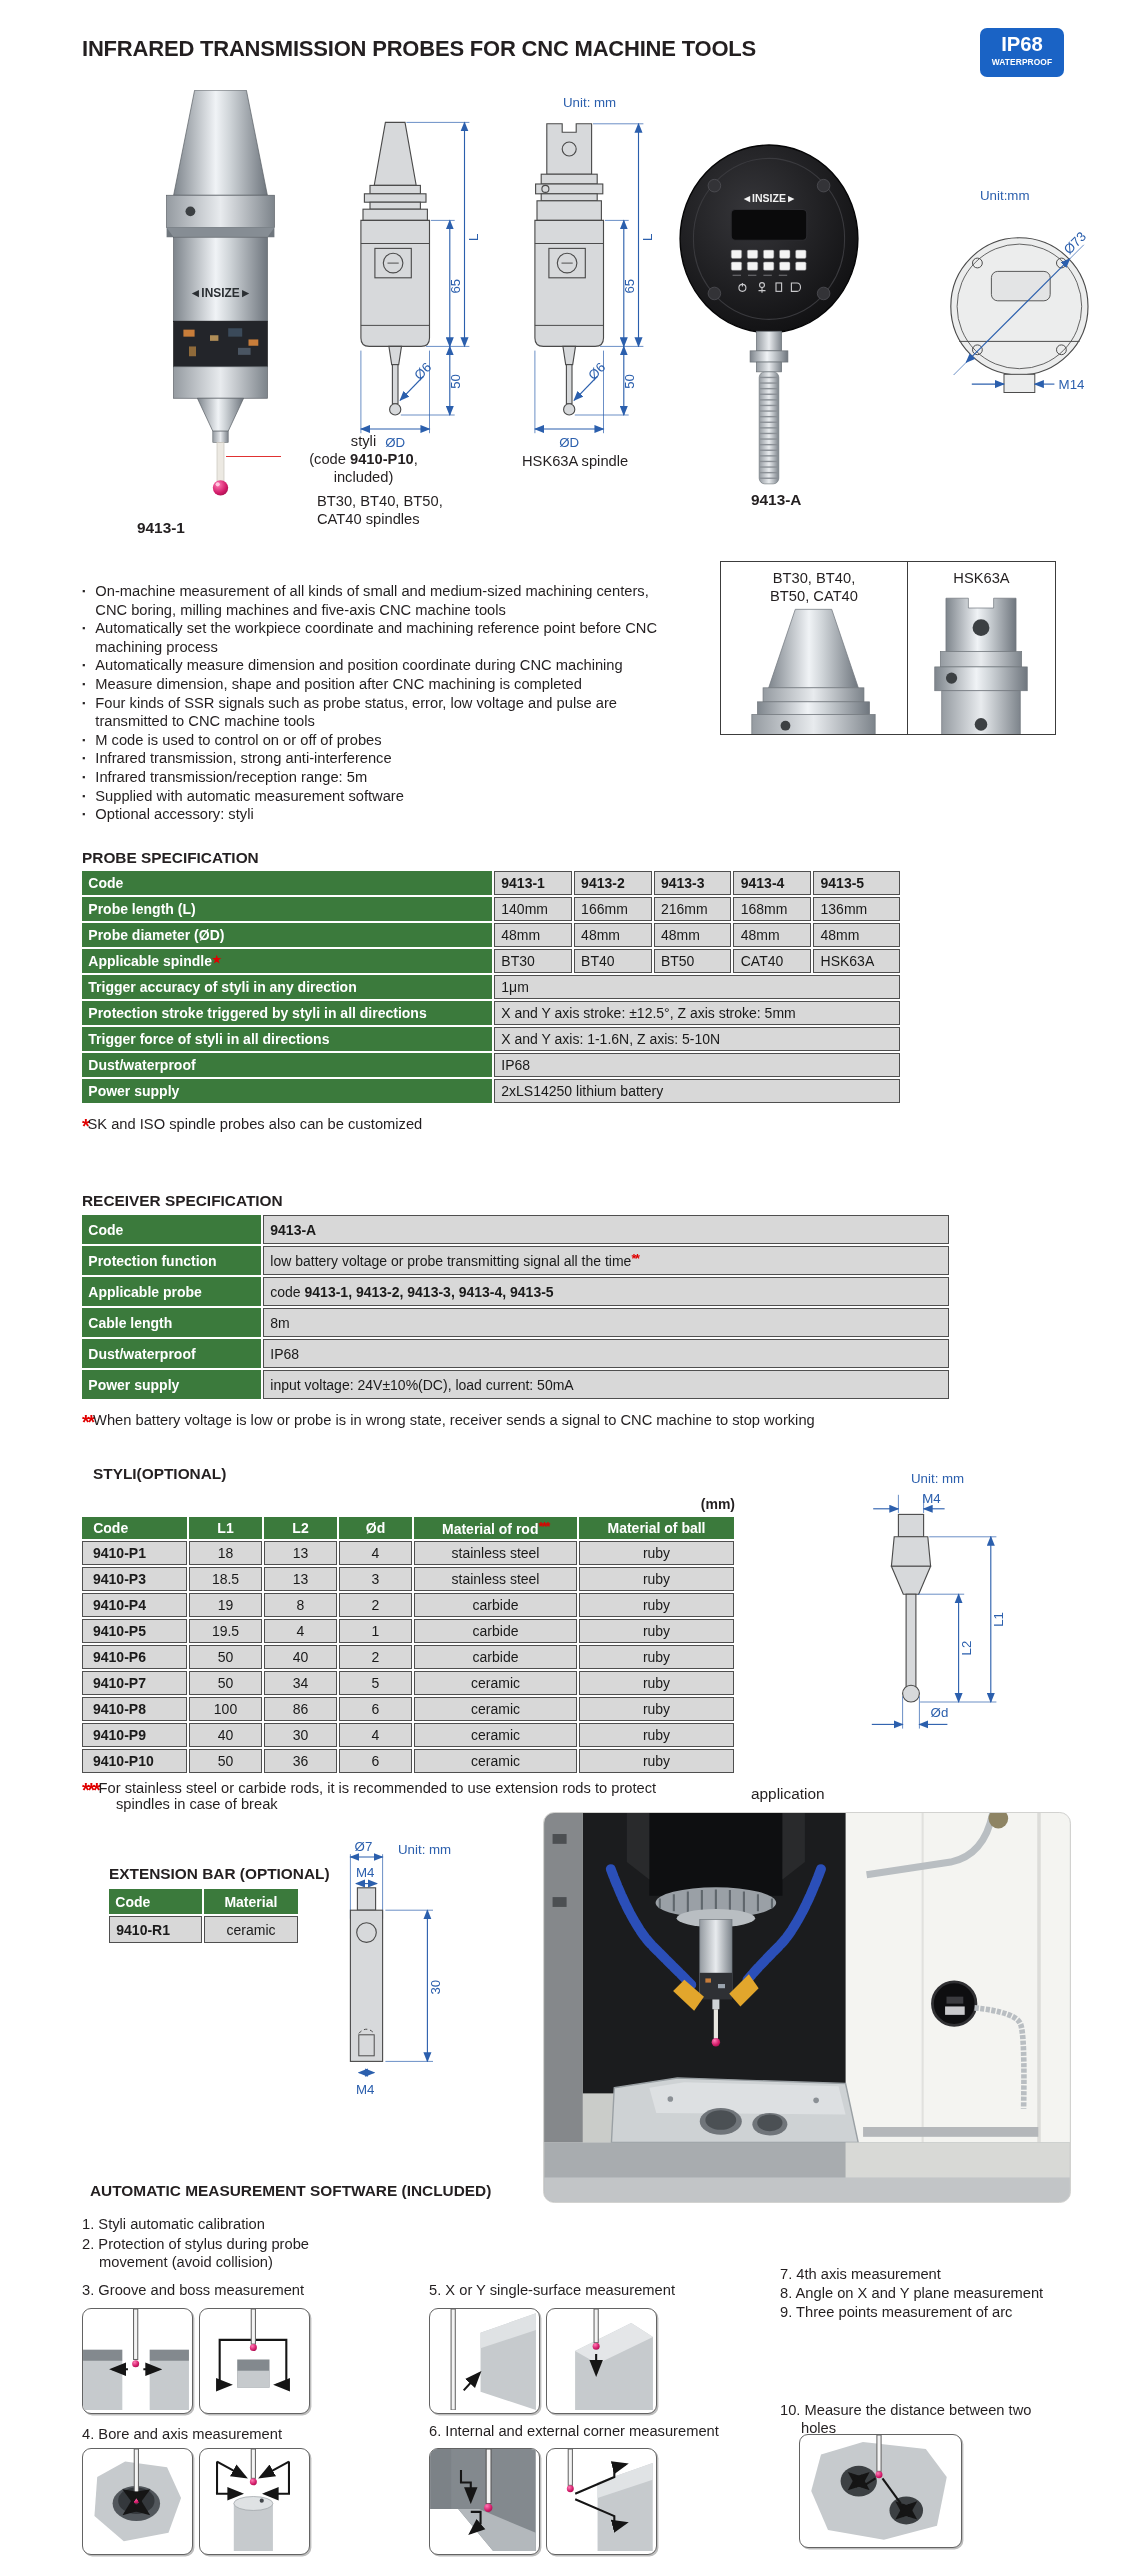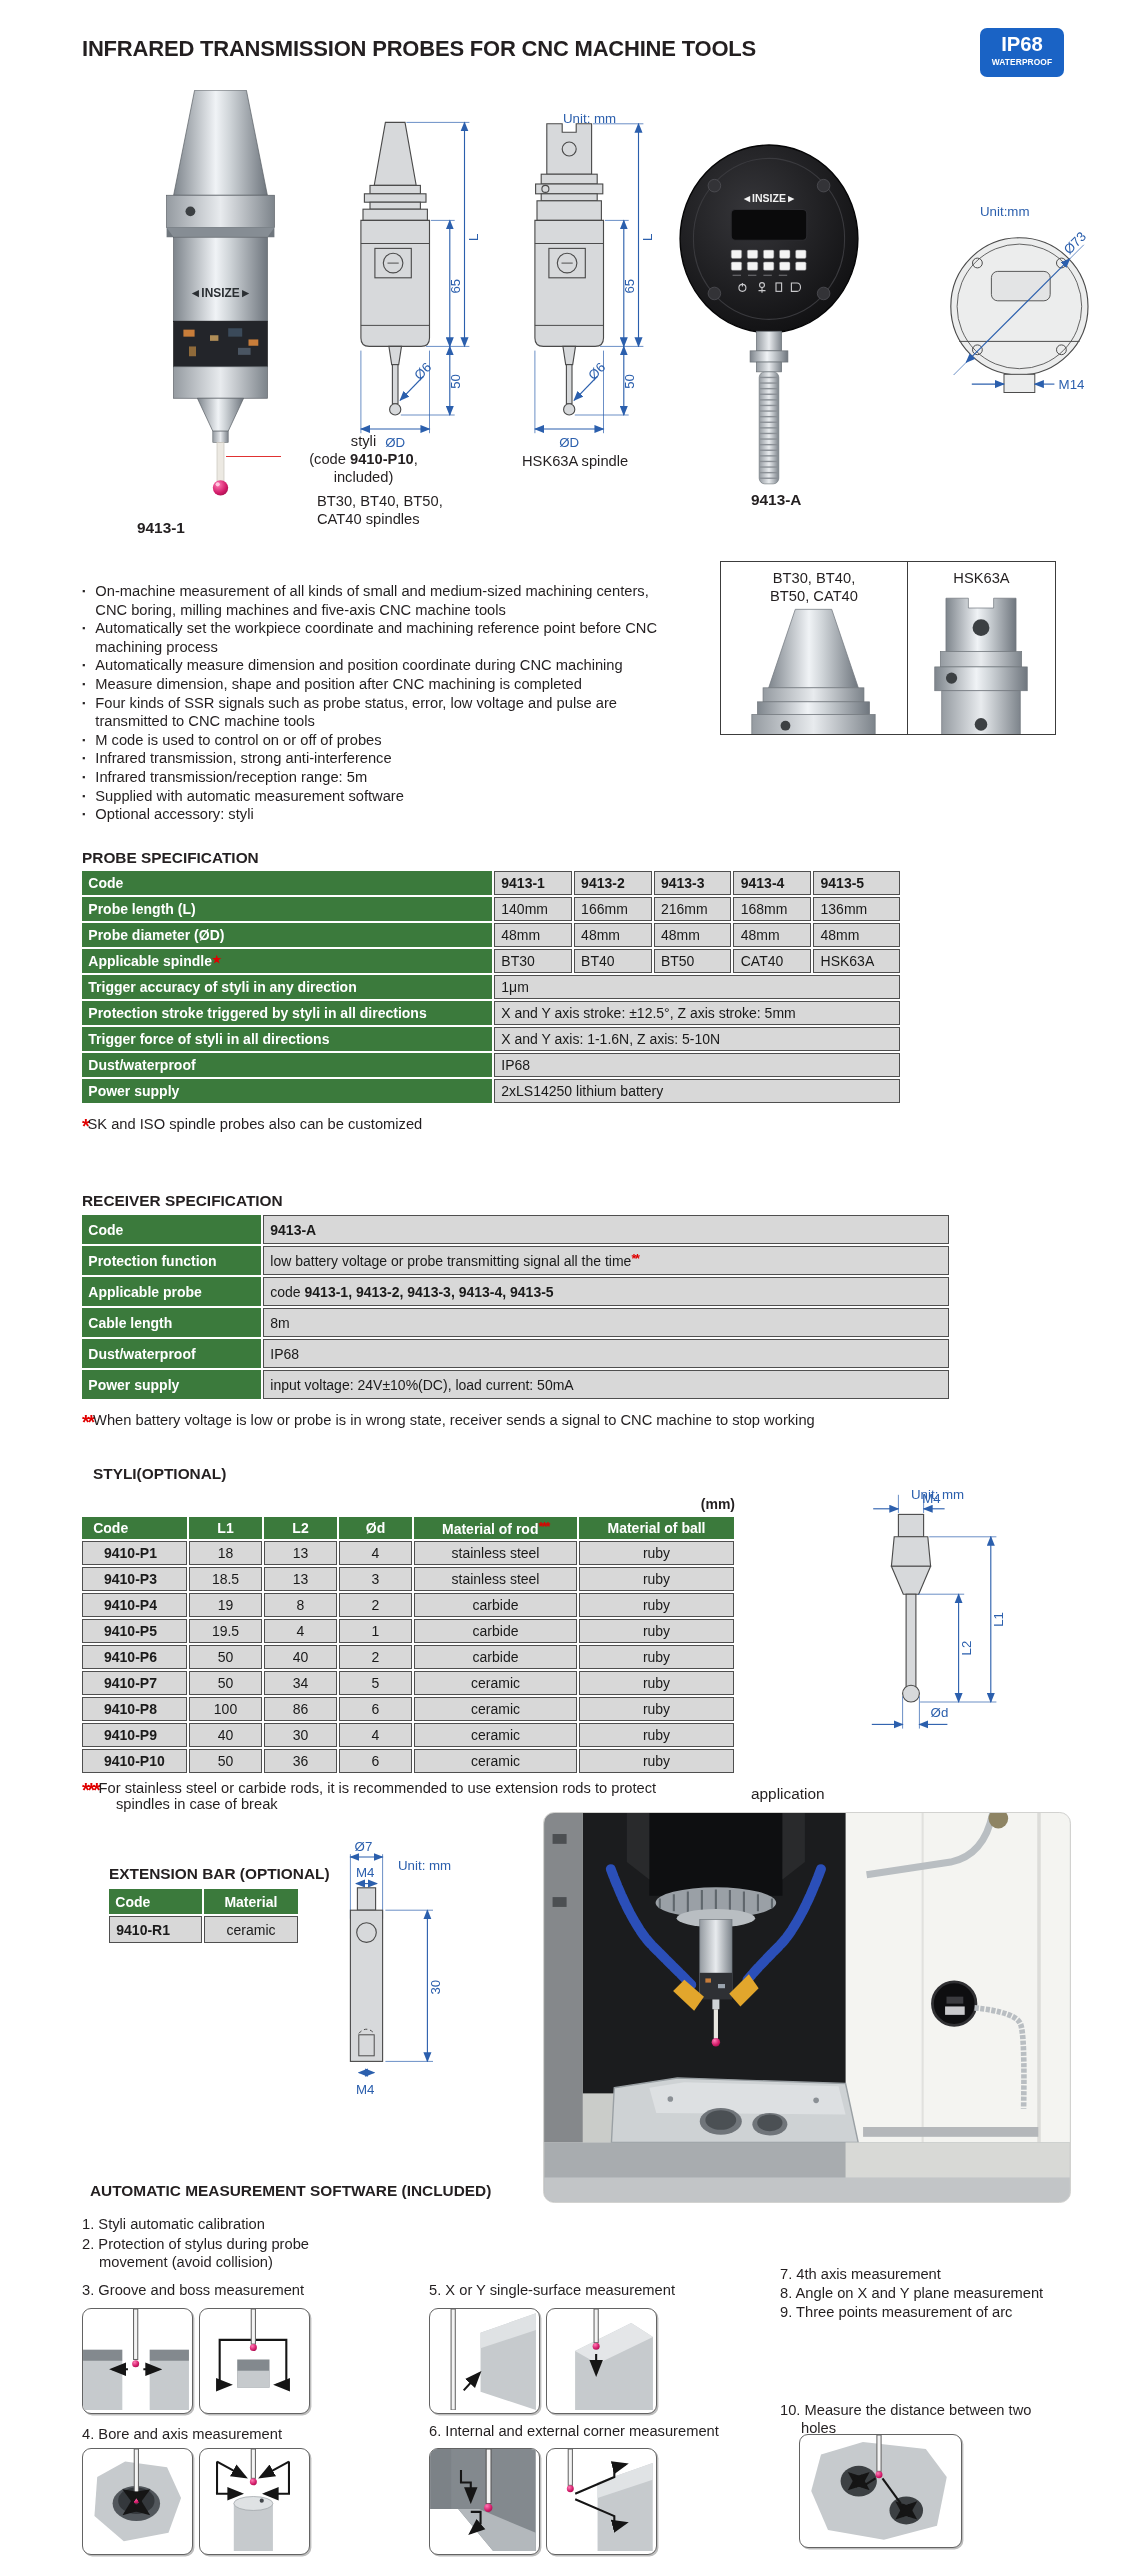--- a/index.html
+++ b/index.html
@@ -1,33 +1,33 @@
 <!DOCTYPE html>
 <html style="font-size:11.2px"><head>
 <meta charset="utf-8">
 <style>
   html,body{margin:0;padding:0;background:#fff;}
   #page{position:relative;width:1145px;height:2576px;background:#fff;overflow:hidden;
         font-family:"Liberation Sans", sans-serif;color:#231f20;}
   .abs{position:absolute;}
   .sec-title{font-weight:bold;font-size:15.4px;color:#231f20;}
-  .unit-label{font-size:13.3px;color:#2b5fad;margin-top:16px;}
+  .unit-label{font-size:13.3px;color:#2b5fad;}
   .cap-bold{font-weight:bold;font-size:15.4px;}
   .cap{font-size:14.7px;line-height:18px;}
   .fn-star{color:#e00000;font-weight:bold;font-size:19.6px;vertical-align:-3.5px;letter-spacing:-2.1px;line-height:0;}
   .inline-star{color:#e00000;font-weight:bold;font-size:12.6px;vertical-align:2.8px;letter-spacing:-1.4px;}
   .footnote{font-size:14.7px;color:#231f20;}
   
   table.spec{border-collapse:separate;border-spacing:2.1px;}
   table.spec td{font-size:14px;height:22px;vertical-align:middle;padding:0 6.3px;}
   td.lbl{background:#3b7a3c;color:#ffffff;font-weight:bold;padding-left:9.8px;}
   td.val{background:#d8d8d8;border:1.4px solid #4f4f4f;color:#1a1a1a;}
   td.valb{font-weight:bold;}
   table.styli td.c{text-align:center;padding:0 2.8px;}
-  table.styli td.code{font-weight:bold;padding-left:21px;}
+  table.styli td.code{font-weight:bold;padding-left:10px;}
   table.styli td.hd{background:#3b7a3c;color:#fff;font-weight:bold;text-align:center;}
   table.styli td.hd.l{text-align:left;padding-left:11.2px;}
   
   ul.features{list-style:none;margin:0;padding:0;width:576px;}
   ul.features li{position:relative;padding-left:13.3px;font-size:14.7px;line-height:18.6px;color:#231f20;}
   ul.features li .sq{position:absolute;left:0;top:0;font-size:9px;line-height:18px;}
   
   .spbox{border:1.1px solid #3c3c3c;background:#fff;box-sizing:border-box;text-align:center;overflow:hidden;}
   .spbox .bl{font-size:14.7px;line-height:18px;padding-top:7px;}
   

